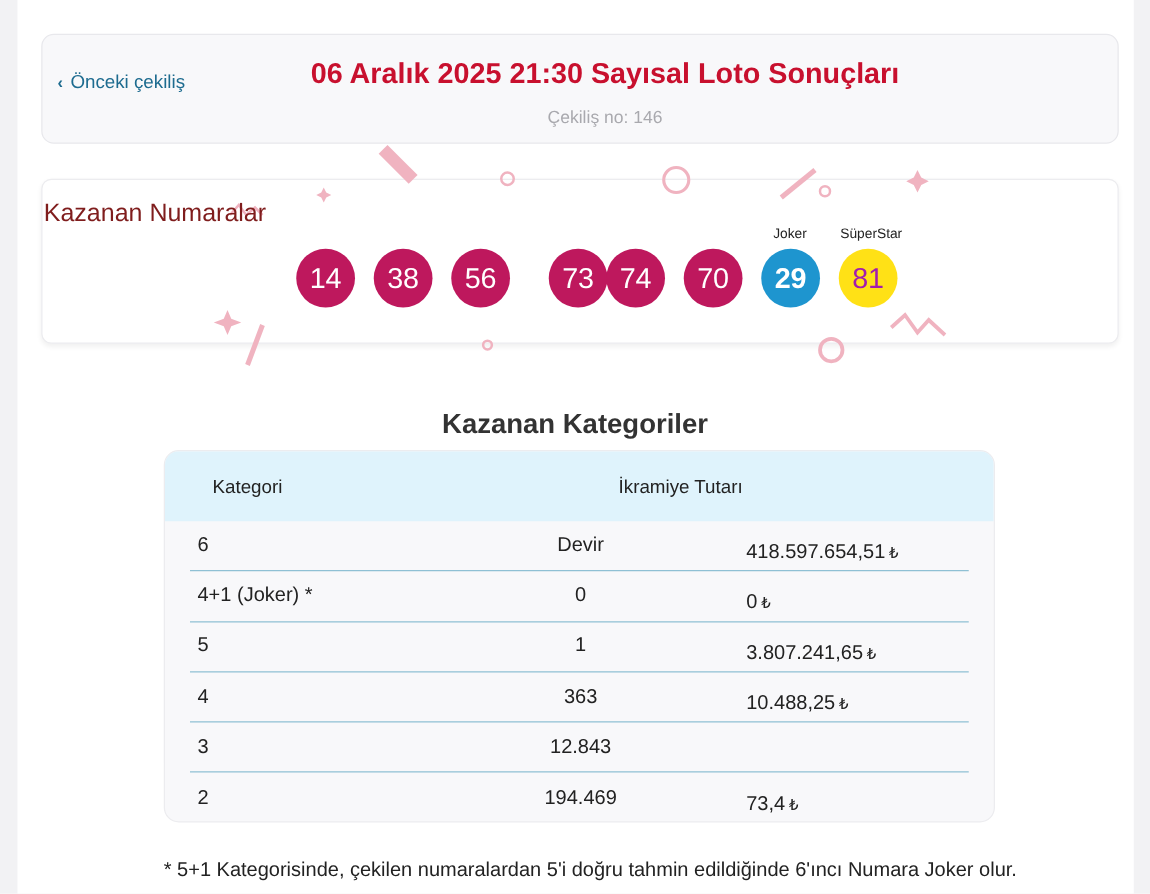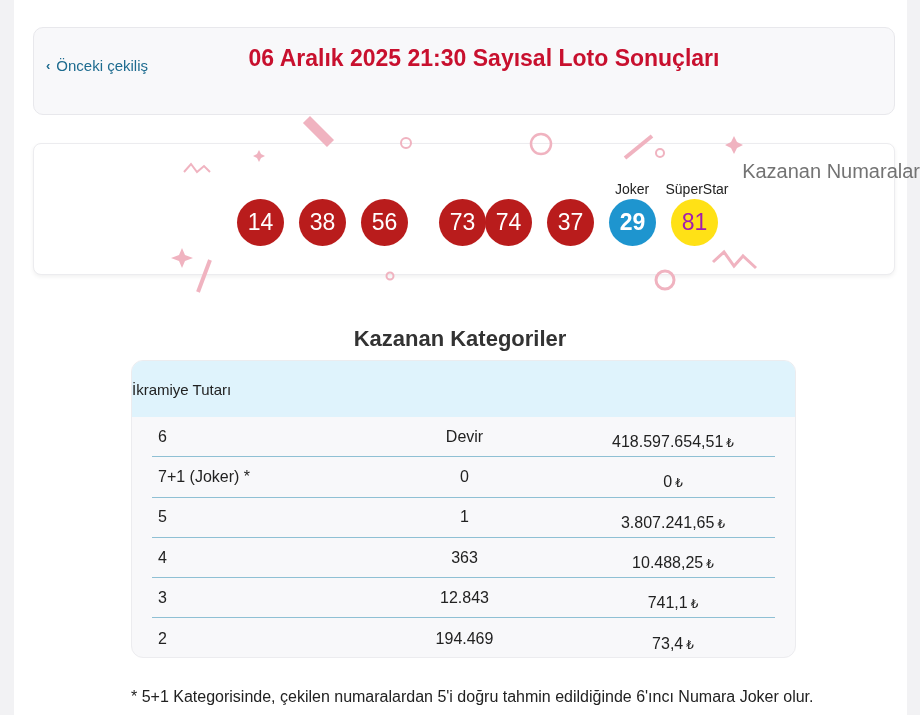--- a/index.html
+++ b/index.html
@@ -55,41 +55,41 @@
       width: 862px; height: 132px;
       background: #ffffff;
       border: 1px solid #ececef;
       border-radius: 8px;
       box-shadow: 0 2px 4px rgba(0,0,0,0.06);
     }
     .deco { position: absolute; left: 0; top: 0; width: 920px; height: 715px; pointer-events: none; }
     .numbers-title {
       position: absolute;
       left: 0; right: 0; top: 160px;
-      text-align: right;
-      color: #737373;
+      text-align: left;
+      color: #7f1d1d;
       font-size: 20px;
       padding-left: 35px;
     }
     .ball {
       position: absolute;
       width: 47px; height: 47px;
       border-radius: 50%;
       display: flex; align-items: center; justify-content: center;
       color: #fff;
       font-size: 23px;
       top: 199px;
     }
-    .ball.red { background: #b91c1c; }
+    .ball.red { background: #be185d; }
     .ball.blue { background: #1e95cf; font-weight: bold; }
     .ball.yellow { background: #ffe116; color: #a21caf; }
     .ball-label {
       position: absolute;
       top: 181px;
-      font-size: 14px;
+      font-size: 11px;
       color: #222;
       text-align: center;
       width: 70px;
     }
     .section-title {
       position: absolute;
       left: 0; right: 0; top: 314px;
       text-align: center;
       font-size: 22px;
       font-weight: bold;
@@ -107,52 +107,53 @@
     }
     .thead {
       height: 56px;
       background: #dff3fc;
       display: flex; align-items: center;
       font-size: 15px;
       color: #222;
     }
     .thead .c1 { width: 200px; padding-left: 38px; }
     .thead .c2 { width: 235px; text-align: center; }
-    .thead .c3 { flex: 1; text-align: left; padding-right: 38px; }
+    .thead .c3 { flex: 1; text-align: center; padding-right: 38px; }
     .trow {
       height: 40.3px;
       margin: 0 20px 0 20px;
       display: flex; align-items: center;
       font-size: 16px;
       color: #222;
       border-bottom: 1px solid #8fc0d4;
     }
     .trow:last-child { border-bottom: none; }
     .trow .c1 { width: 180px; padding-left: 6px; }
     .trow .c2 { width: 265px; text-align: center; }
-    .trow .c3 { flex: 1; text-align: center; padding-right: 26px; margin-top: 11px; }
+    .trow .c3 { flex: 1; text-align: left; padding-right: 26px; margin-top: 11px; }
     .trow .cur { font-size: 12px; margin-left: 3px; }
     .footnote {
       position: absolute;
       left: 131px; top: 688px;
       font-size: 16px;
       color: #222;
     }
   </style>
 </head>
 <body>
 
 <div class="page"></div>
 
 <div class="header-card" style="left:33px;">
   <div class="prev-link">
     <span class="chev">‹</span>
     <span>Önceki çekiliş</span>
   </div>
   <div class="title">06 Aralık 2025 21:30 Sayısal Loto Sonuçları</div>
+  <div class="draw-no">Çekiliş no: 146</div>
 </div>
 
 <div class="numbers-card" style="left:33px;"></div>
 
 <svg class="deco" viewBox="0 0 920 715">
   <g fill="none" stroke="#f0b3c0" stroke-width="3">
     <rect x="293" y="123" width="34" height="10" fill="#f0b3c0" stroke="none" transform="rotate(45 310 140)"></rect>
     <circle cx="406" cy="143" r="5" stroke-width="2"></circle>
     <circle cx="541" cy="144" r="10" stroke-width="2.5"></circle>
     <circle cx="660" cy="153" r="4" stroke-width="2"></circle>
@@ -170,59 +171,59 @@
   </g>
 </svg>
 
 <div class="numbers-title">Kazanan Numaralar</div>
 
 <div class="ball red" style="left:237px;">14</div>
 <div class="ball red" style="left:299px;">38</div>
 <div class="ball red" style="left:361px;">56</div>
 <div class="ball red" style="left:439px;text-align:center;">73</div>
 <div class="ball red" style="left:485px;">74</div>
-<div class="ball red" style="left:547px;">37</div>
+<div class="ball red" style="left:547px;">70</div>
 
 <div class="ball-label" style="left:597px;">Joker</div>
 <div class="ball blue" style="left:609px;">29</div>
 
 <div class="ball-label" style="left:662px;">SüperStar</div>
 <div class="ball yellow" style="left:671px;">81</div>
 
 <div class="section-title">Kazanan Kategoriler</div>
 
 <div class="table-card">
   <div class="thead">
+    <div class="c1">Kategori</div>
     <div class="c3">İkramiye Tutarı</div>
   </div>
 
   <div class="trow">
     <div class="c1">6</div>
     <div class="c2">Devir</div>
     <div class="c3"><span>418.597.654,51</span><span class="cur">₺</span></div>
   </div>
   <div class="trow">
-    <div class="c1">7+1 (Joker) *</div>
+    <div class="c1">4+1 (Joker) *</div>
     <div class="c2">0</div>
     <div class="c3"><span>0</span><span class="cur">₺</span></div>
   </div>
   <div class="trow">
     <div class="c1">5</div>
     <div class="c2">1</div>
     <div class="c3"><span>3.807.241,65</span><span class="cur">₺</span></div>
   </div>
   <div class="trow">
     <div class="c1">4</div>
     <div class="c2">363</div>
     <div class="c3"><span>10.488,25</span><span class="cur">₺</span></div>
   </div>
   <div class="trow">
     <div class="c1">3</div>
     <div class="c2">12.843</div>
-    <div class="c3"><span>741,1</span><span class="cur">₺</span></div>
   </div>
   <div class="trow">
     <div class="c1">2</div>
     <div class="c2">194.469</div>
     <div class="c3"><span>73,4</span><span class="cur">₺</span></div>
   </div>
 </div>
 
 <div class="footnote">* 5+1 Kategorisinde, çekilen numaralardan 5'i doğru tahmin edildiğinde 6'ıncı Numara Joker olur.</div>
 

